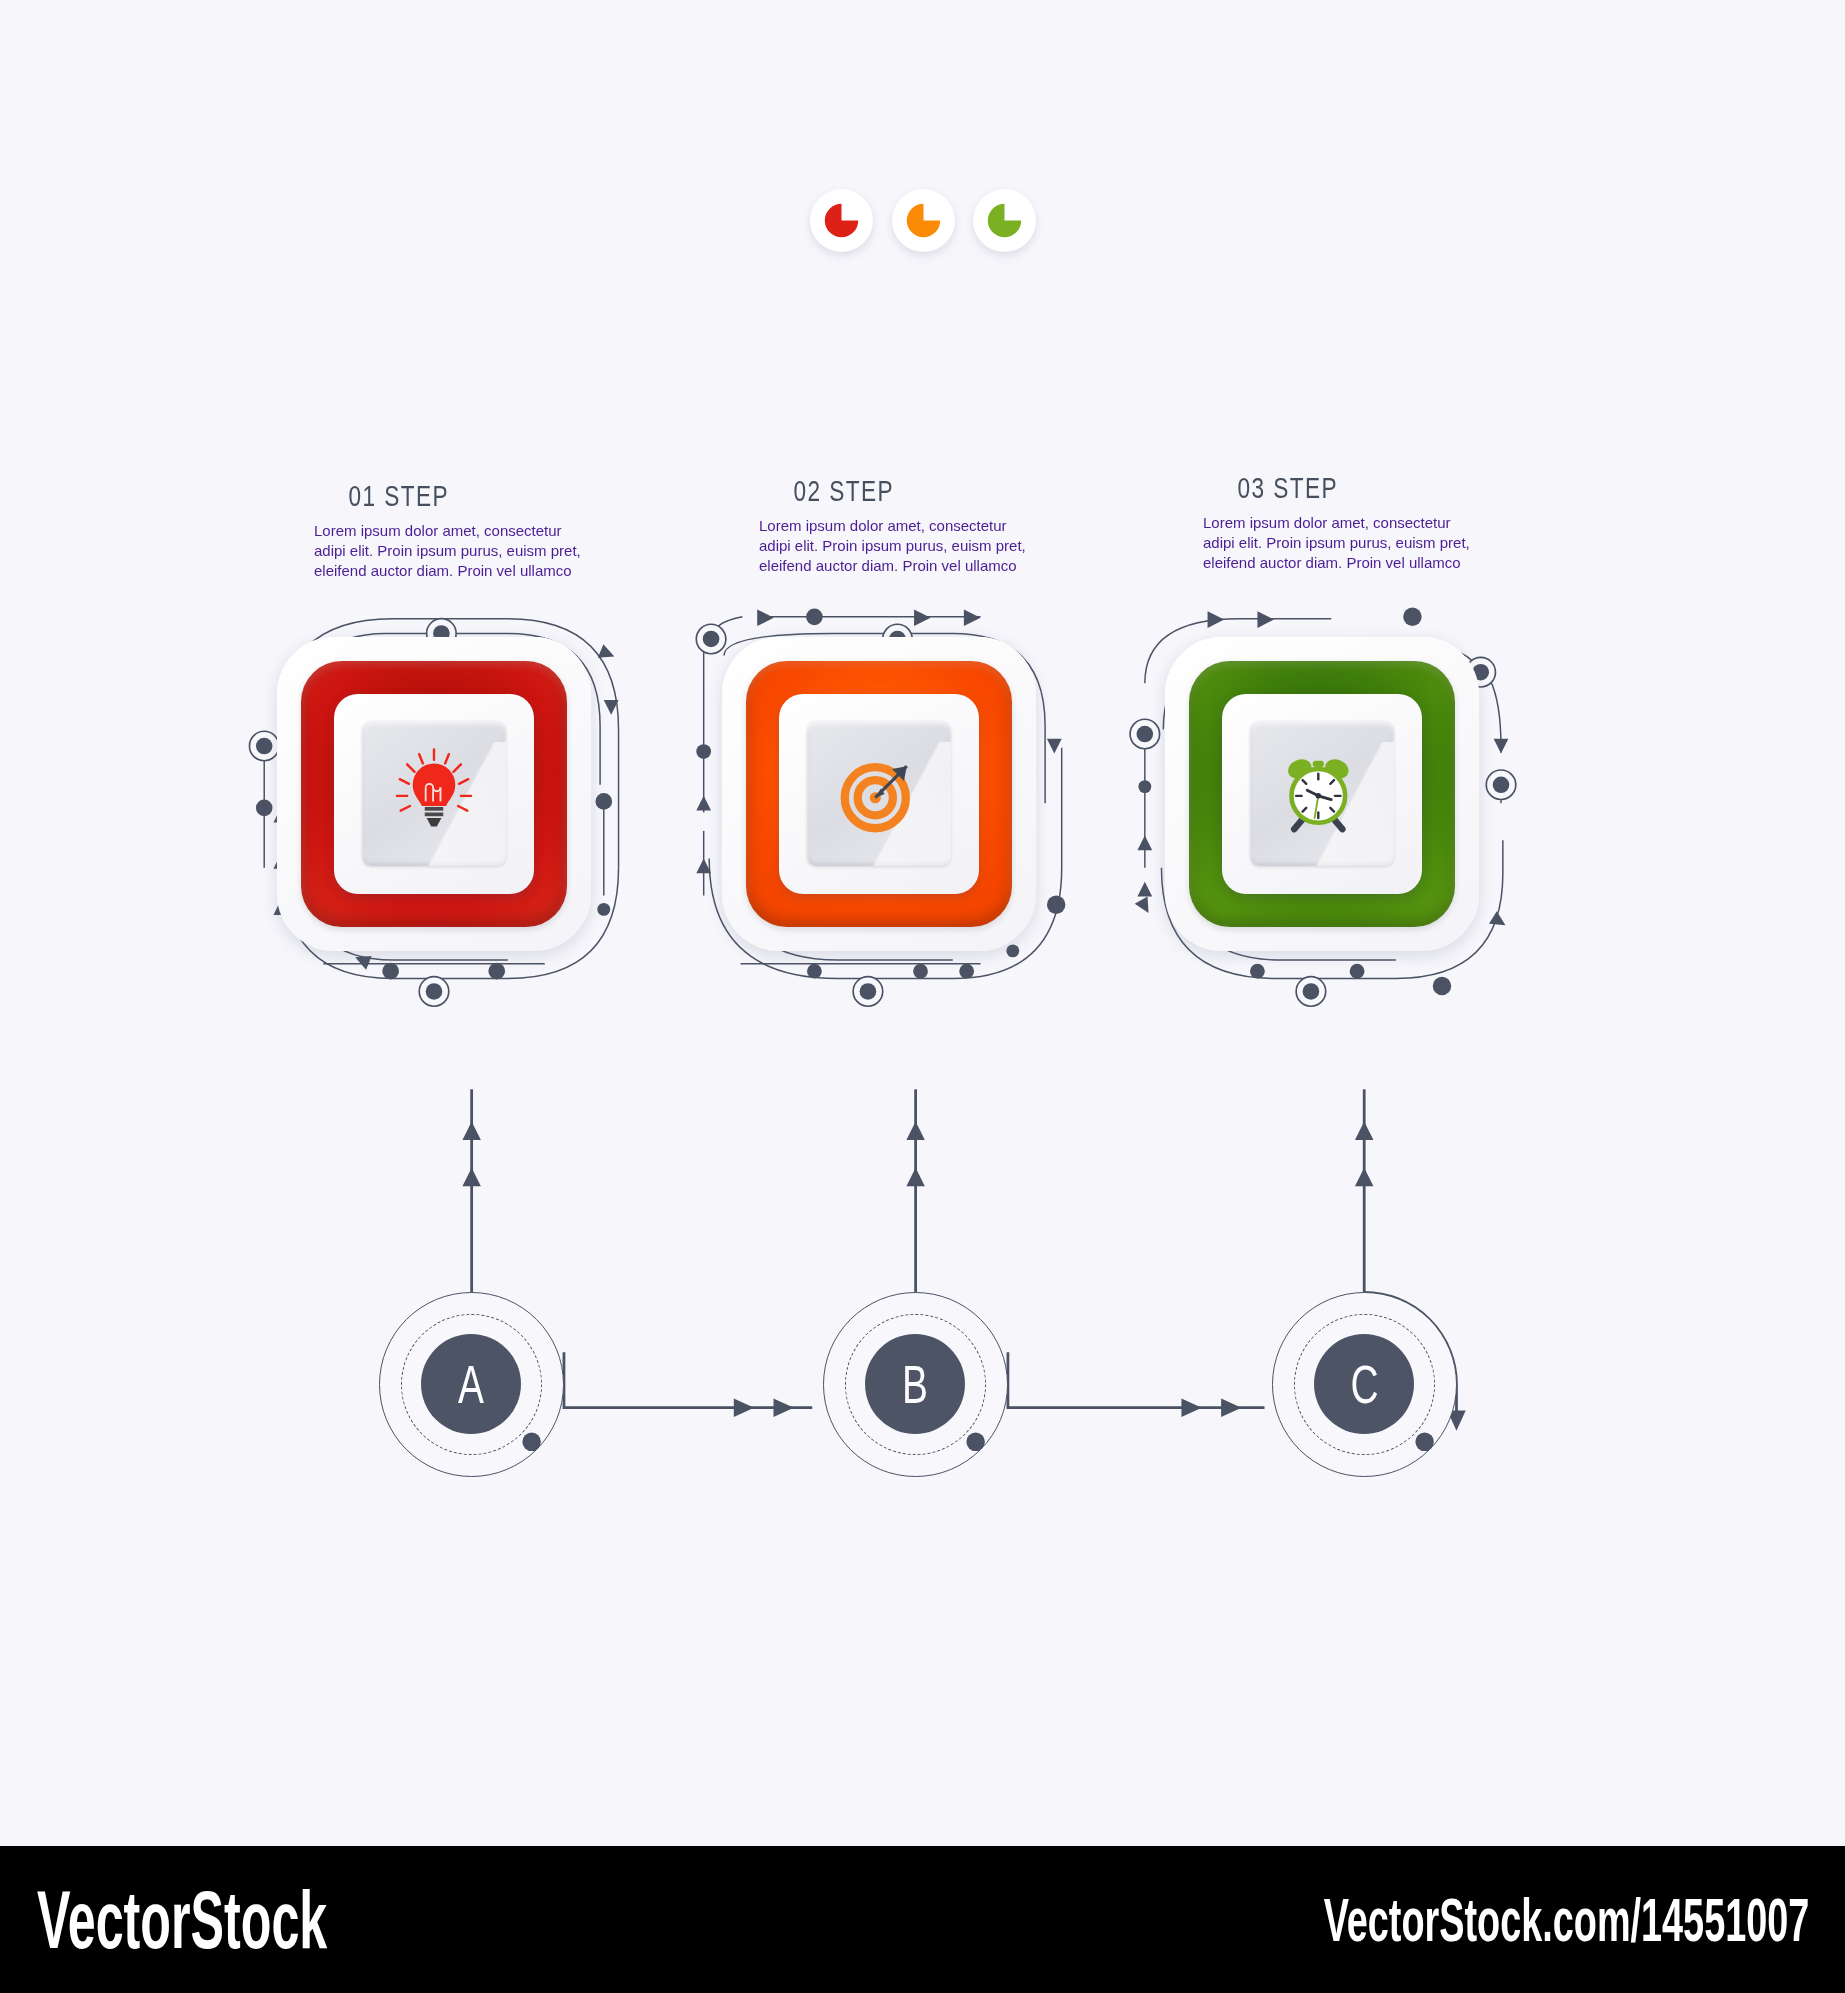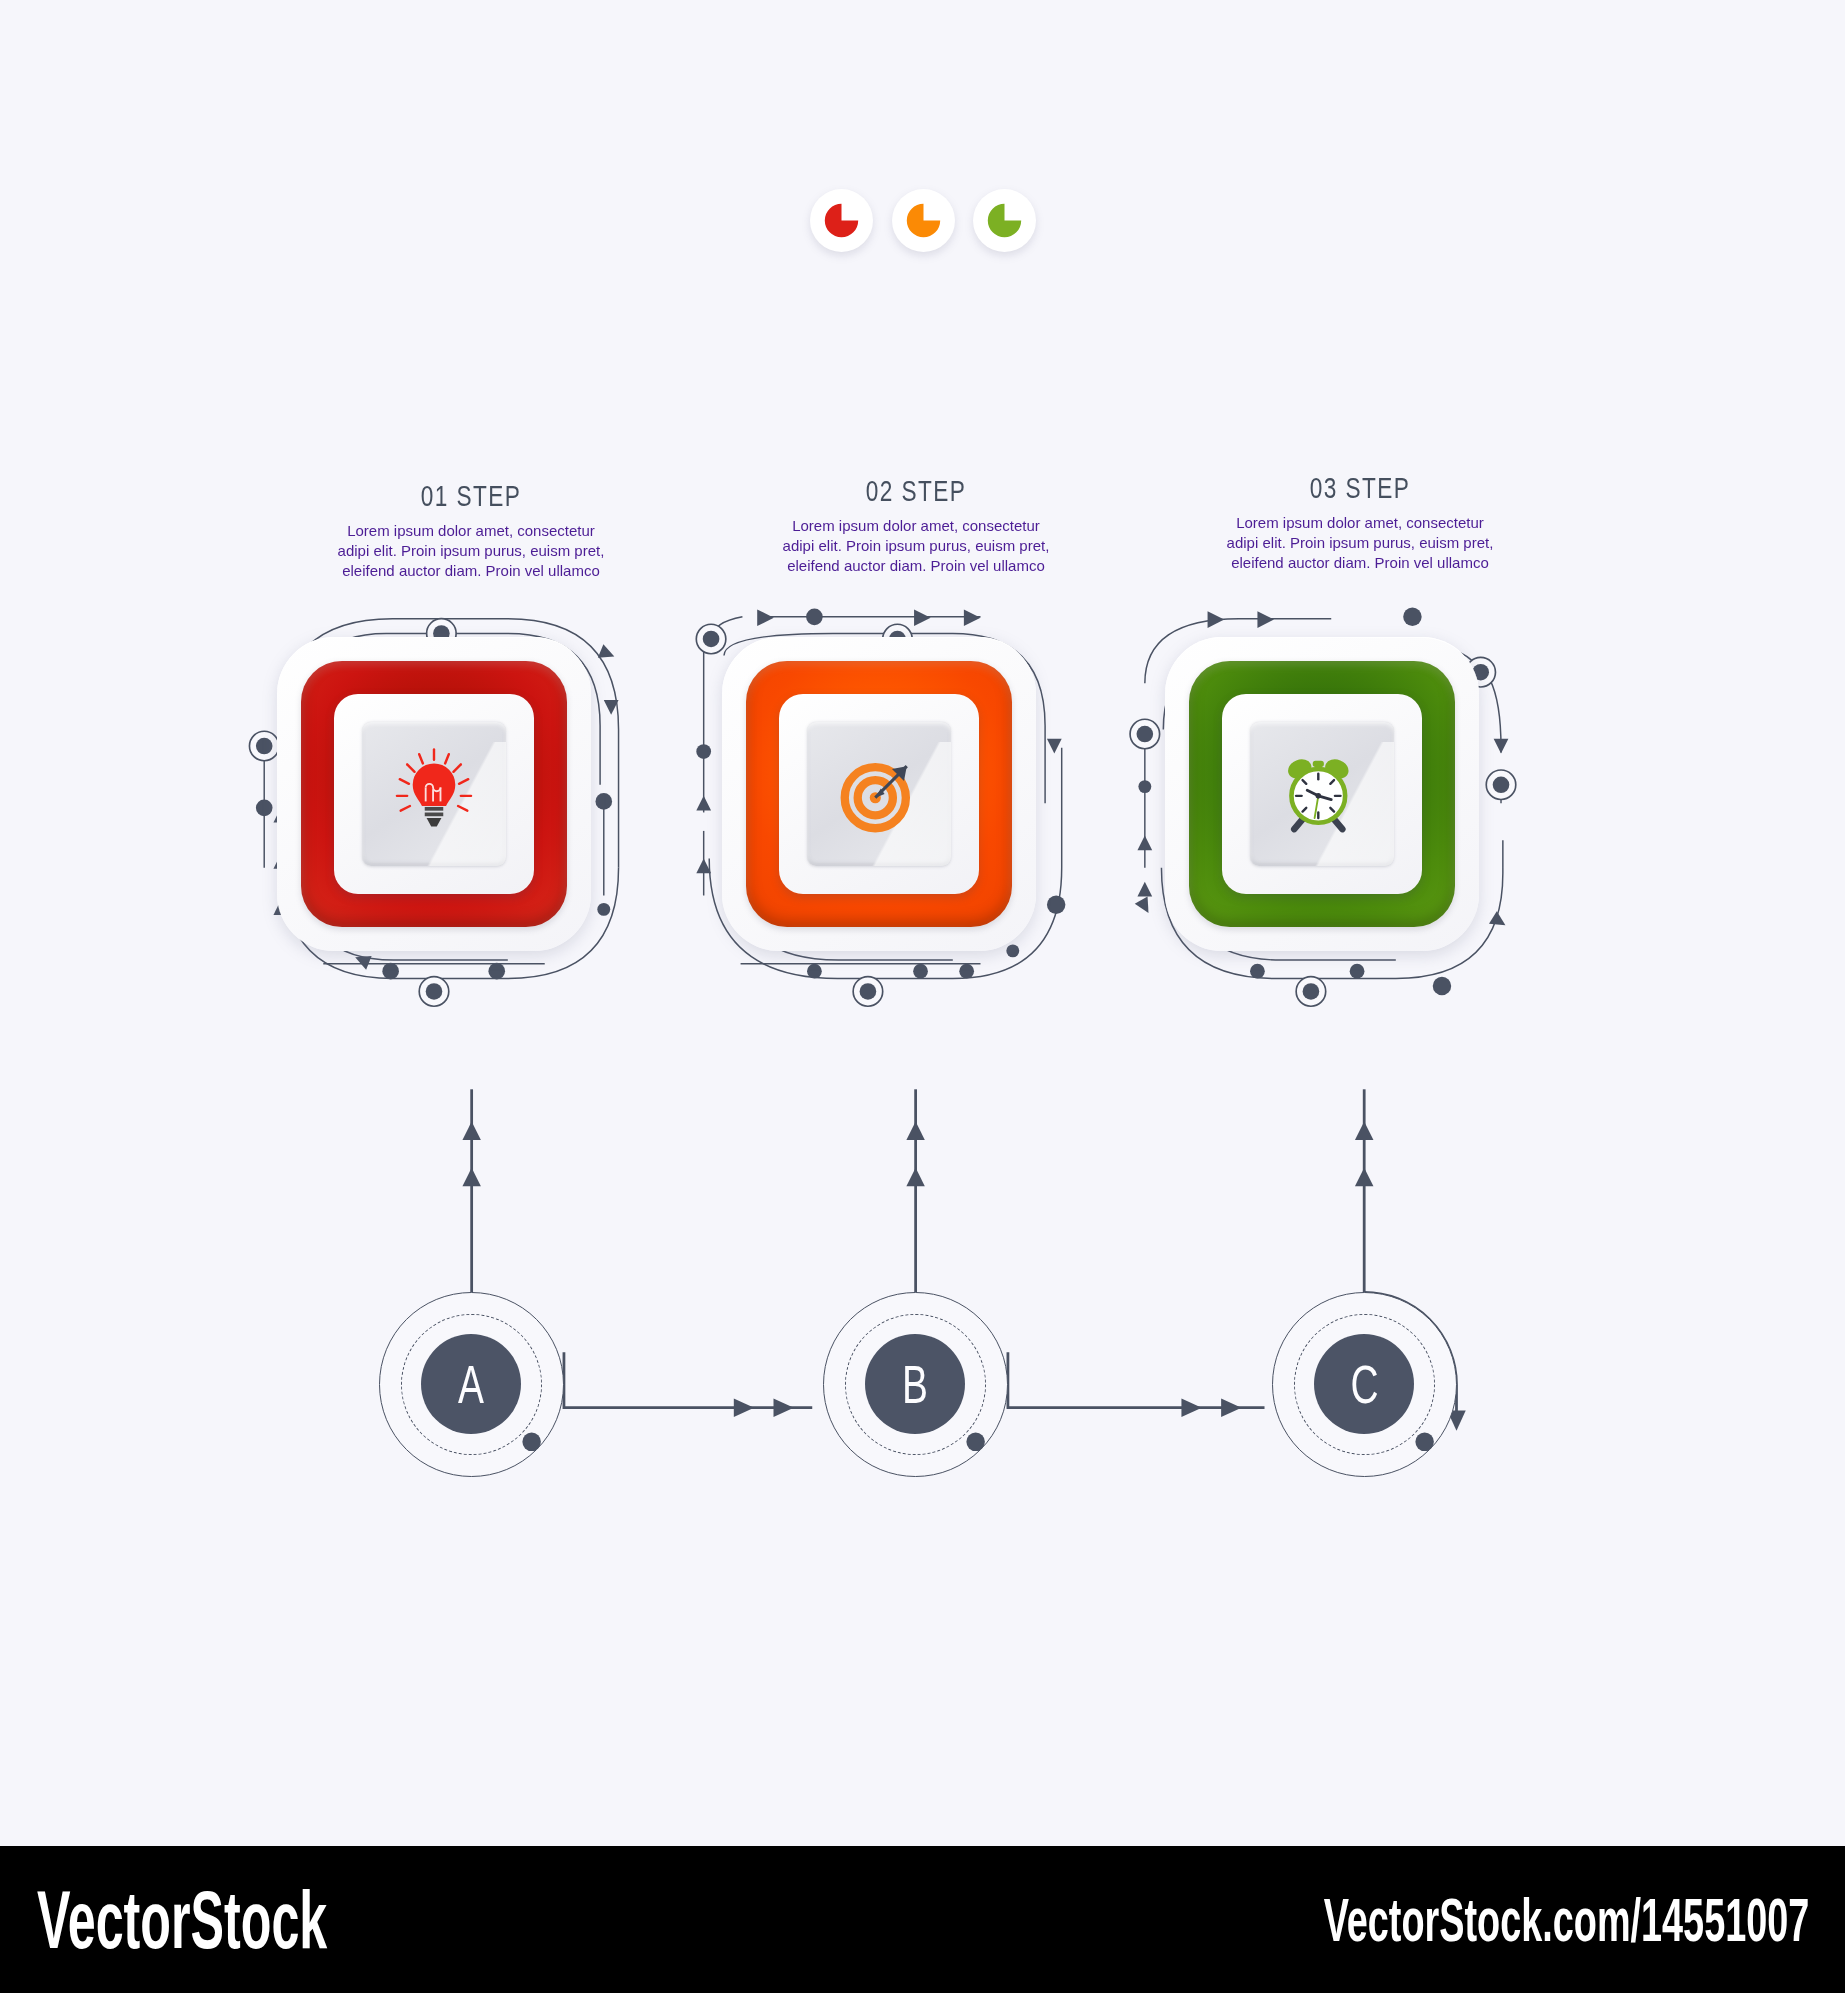--- a/index.html
+++ b/index.html
@@ -20,21 +20,21 @@
   .pie-badge{
     width:63px;height:63px;border-radius:50%;
     background:#ffffff;
     box-shadow:0 3.7px 8.3px rgba(120,120,150,.20);
     display:flex;align-items:center;justify-content:center;
   }
   .pie-badge svg{display:block;}
 
   
   .step-head{
-    position:absolute;width:314px;text-align:center;
+    position:absolute;width:314px;
   }
   .step-title{
     font-family:"Liberation Sans", sans-serif;
     font-size:29px;letter-spacing:1.8px;font-weight:400;
     color:#454f5e;margin:0 0 8.3px 0;
     transform:scaleX(.78);transform-origin:center;
     white-space:nowrap;
   }
   .step-desc{
     font-size:15px;line-height:1.33;color:#4c1d95;

